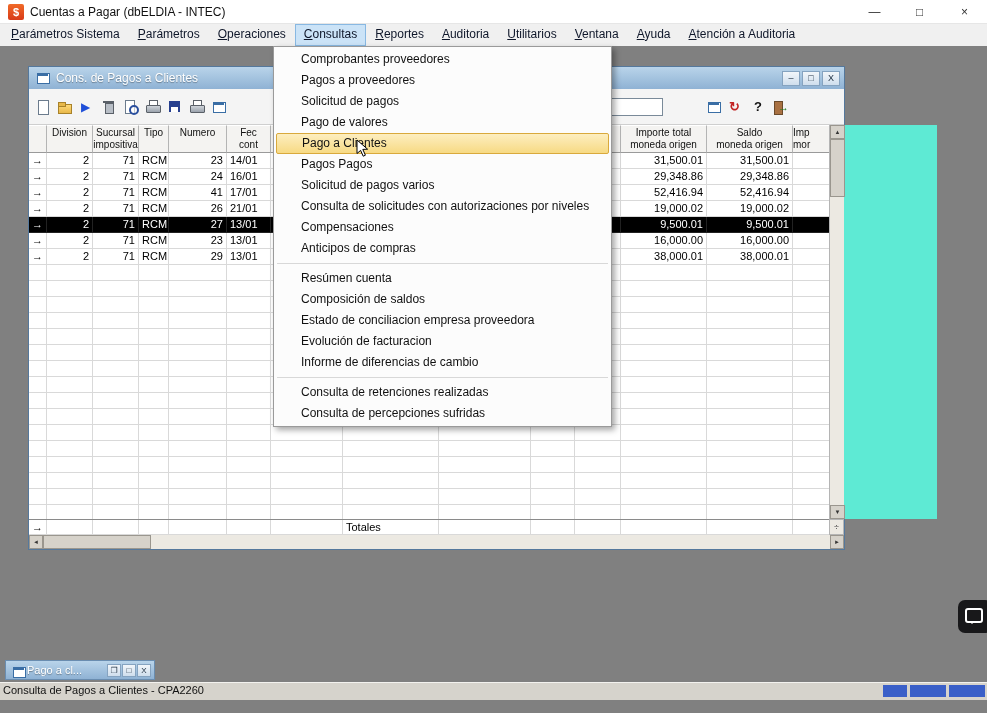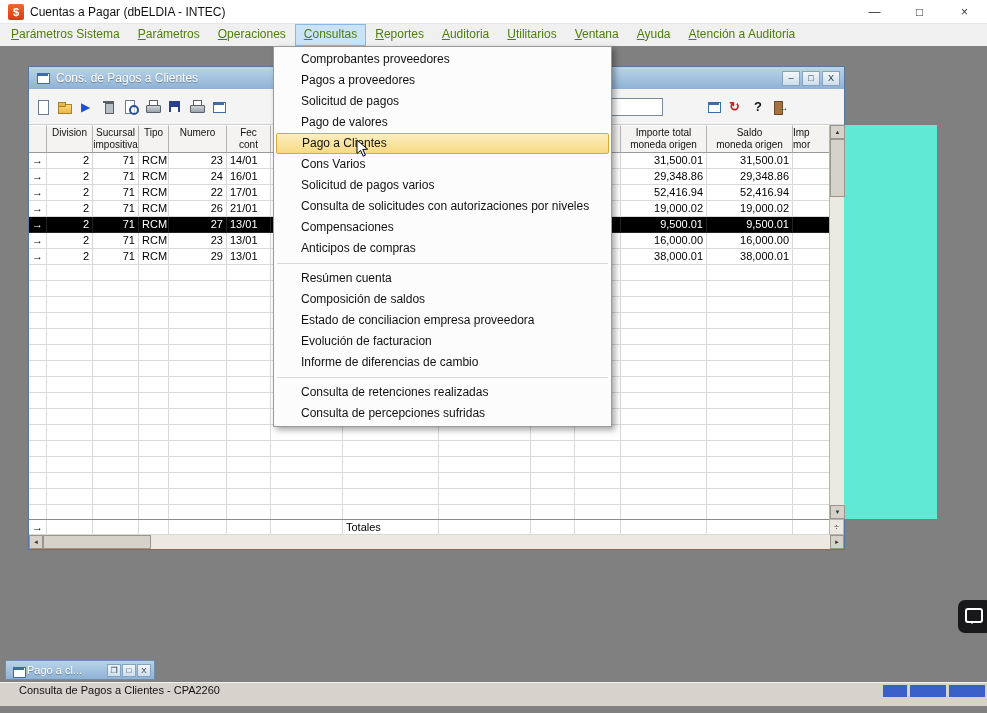--- a/index.html
+++ b/index.html
@@ -8,21 +8,21 @@
 
   
   .titlebar{position:absolute;left:0;top:0;width:987px;height:24px;background:#ffffff;border-bottom:1px solid #e6e6e6;display:flex;align-items:center;box-sizing:border-box;}
   .app-icon{width:16px;height:16px;margin:0 6px 0 8px;background:linear-gradient(#f06a28,#d83a18);color:#fff;font-size:11px;font-weight:bold;text-align:center;line-height:16px;border-radius:2px;}
   .title-text{font-size:12px;color:#111;}
   .win-controls{margin-left:auto;display:flex;height:100%;}
   .win-btn{width:45px;display:flex;align-items:center;justify-content:center;font-size:12px;color:#333;}
 
   
   .menubar{position:absolute;left:0;top:24px;width:987px;height:22px;background:#f0f0f0;display:flex;font-size:12px;box-sizing:border-box;padding-left:2px;}
-  .menubar-item{padding:0 9px;line-height:21px;color:#4d7c0f;white-space:nowrap;}
+  .menubar-item{padding:0 9px;line-height:21px;color:#0f172a;white-space:nowrap;}
   .menubar-item::first-letter{text-decoration:underline;}
   .menubar-item.active{background:#cbe3f7;outline:1px solid #88b8e2;outline-offset:-1px;}
 
   
   .workspace{position:absolute;left:0;top:46px;width:987px;height:636px;background:#808080;}
 
   
   .child-window{position:absolute;left:28px;top:20px;width:817px;height:484px;background:#f0f0f0;border:1px solid #55789c;box-sizing:border-box;}
   .child-titlebar{height:22px;background:linear-gradient(#b9d4ea,#8fb2d4);display:flex;align-items:center;padding:0 4px;box-sizing:border-box;}
   .ct-icon{width:14px;height:14px;margin:0 5px 0 2px;}
@@ -89,21 +89,21 @@
 
   
   .dropdown{position:absolute;left:273px;top:46px;width:339px;background:#fcfcfc;border:1px solid #9a9a9a;box-shadow:3px 3px 6px rgba(0,0,0,.35);padding:2px;box-sizing:border-box;z-index:60;}
   .menu-item{height:21px;line-height:21px;font-size:12px;padding-left:25px;color:#111;white-space:nowrap;overflow:hidden;}
   .menu-item.hl{background:linear-gradient(#fdeec0,#f7da84);border:1px solid #d9a93c;border-radius:2px;box-sizing:border-box;line-height:19px;}
   .menu-sep{border-top:1px solid #d8d8d8;margin:4px 1px;height:0;}
 
   .cursor{position:absolute;left:356px;top:139px;z-index:70;}
 
   
-  .statusbar{position:absolute;left:0;top:682px;width:987px;height:24px;background:#d6d3cc;border-top:1px solid #f3f2ef;box-sizing:border-box;font-size:11px;line-height:15px;padding-left:19px;color:#111;}
+  .statusbar{position:absolute;left:0;top:682px;width:987px;height:18px;background:#d6d3cc;border-top:1px solid #f3f2ef;box-sizing:border-box;font-size:11px;line-height:15px;padding-left:3px;color:#111;}
   .status-segs{position:absolute;right:2px;top:2px;height:12px;display:flex;gap:3px;}
   .seg{height:12px;}
 
   
   .taskbar{position:absolute;left:0;top:698px;width:987px;height:15px;background:#0b0b0d;overflow:hidden;}
   .tb-icons{position:absolute;left:150px;top:3px;display:flex;gap:26px;}
   .tk-icon{width:16px;height:14px;border-radius:3px;}
   .tb-lang{position:absolute;left:851px;top:1px;color:#ddd;font-size:10px;}
   .tb-time{position:absolute;left:877px;top:1px;color:#ddd;font-size:10px;}
 
@@ -253,21 +253,21 @@
               <div class="g-cell" style="width: 46px; text-align: left;"></div>
               <div class="g-cell" style="width: 86px; text-align: right;">29,348.86</div>
               <div class="g-cell" style="width: 86px; text-align: right;">29,348.86</div>
               <div class="g-cell" style="width: 38px; text-align: left;"></div>
             </div>
             <div class="grid-row">
               <div class="g-cell marker" style="width: 18px; text-align: center;">→</div>
               <div class="g-cell" style="width: 46px; text-align: right;">2</div>
               <div class="g-cell" style="width: 46px; text-align: right;">71</div>
               <div class="g-cell" style="width: 30px; text-align: left;">RCM</div>
-              <div class="g-cell" style="width: 58px; text-align: right;">22</div>
+              <div class="g-cell" style="width: 58px; text-align: right;">41</div>
               <div class="g-cell" style="width: 44px; text-align: left;">17/01</div>
               <div class="g-cell" style="width: 72px; text-align: left;"></div>
               <div class="g-cell" style="width: 96px; text-align: left;"></div>
               <div class="g-cell" style="width: 92px; text-align: left;"></div>
               <div class="g-cell" style="width: 44px; text-align: left;"></div>
               <div class="g-cell" style="width: 46px; text-align: left;"></div>
               <div class="g-cell" style="width: 86px; text-align: right;">52,416.94</div>
               <div class="g-cell" style="width: 86px; text-align: right;">52,416.94</div>
               <div class="g-cell" style="width: 38px; text-align: left;"></div>
             </div>
@@ -633,21 +633,21 @@
       <span class="mw-btn">X</span>
     </div>
   </div>
 
   <div class="dropdown" id="dropdown">
       <div class="menu-item">Comprobantes proveedores</div>
       <div class="menu-item">Pagos a proveedores</div>
       <div class="menu-item">Solicitud de pagos</div>
       <div class="menu-item">Pago de valores</div>
       <div class="menu-item hl">Pago a Clientes</div>
-      <div class="menu-item">Cons Varios</div>
+      <div class="menu-item">Pagos Pagos</div>
       <div class="menu-item">Solicitud de pagos varios</div>
       <div class="menu-item">Consulta de solicitudes con autorizaciones por niveles</div>
       <div class="menu-item">Compensaciones</div>
       <div class="menu-item">Anticipos de compras</div>
       <div class="menu-sep"></div>
       <div class="menu-item">Resúmen cuenta</div>
       <div class="menu-item">Composición de saldos</div>
       <div class="menu-item">Estado de conciliacion empresa proveedora</div>
       <div class="menu-item">Evolución de facturacion</div>
       <div class="menu-item">Informe de diferencias de cambio</div>

